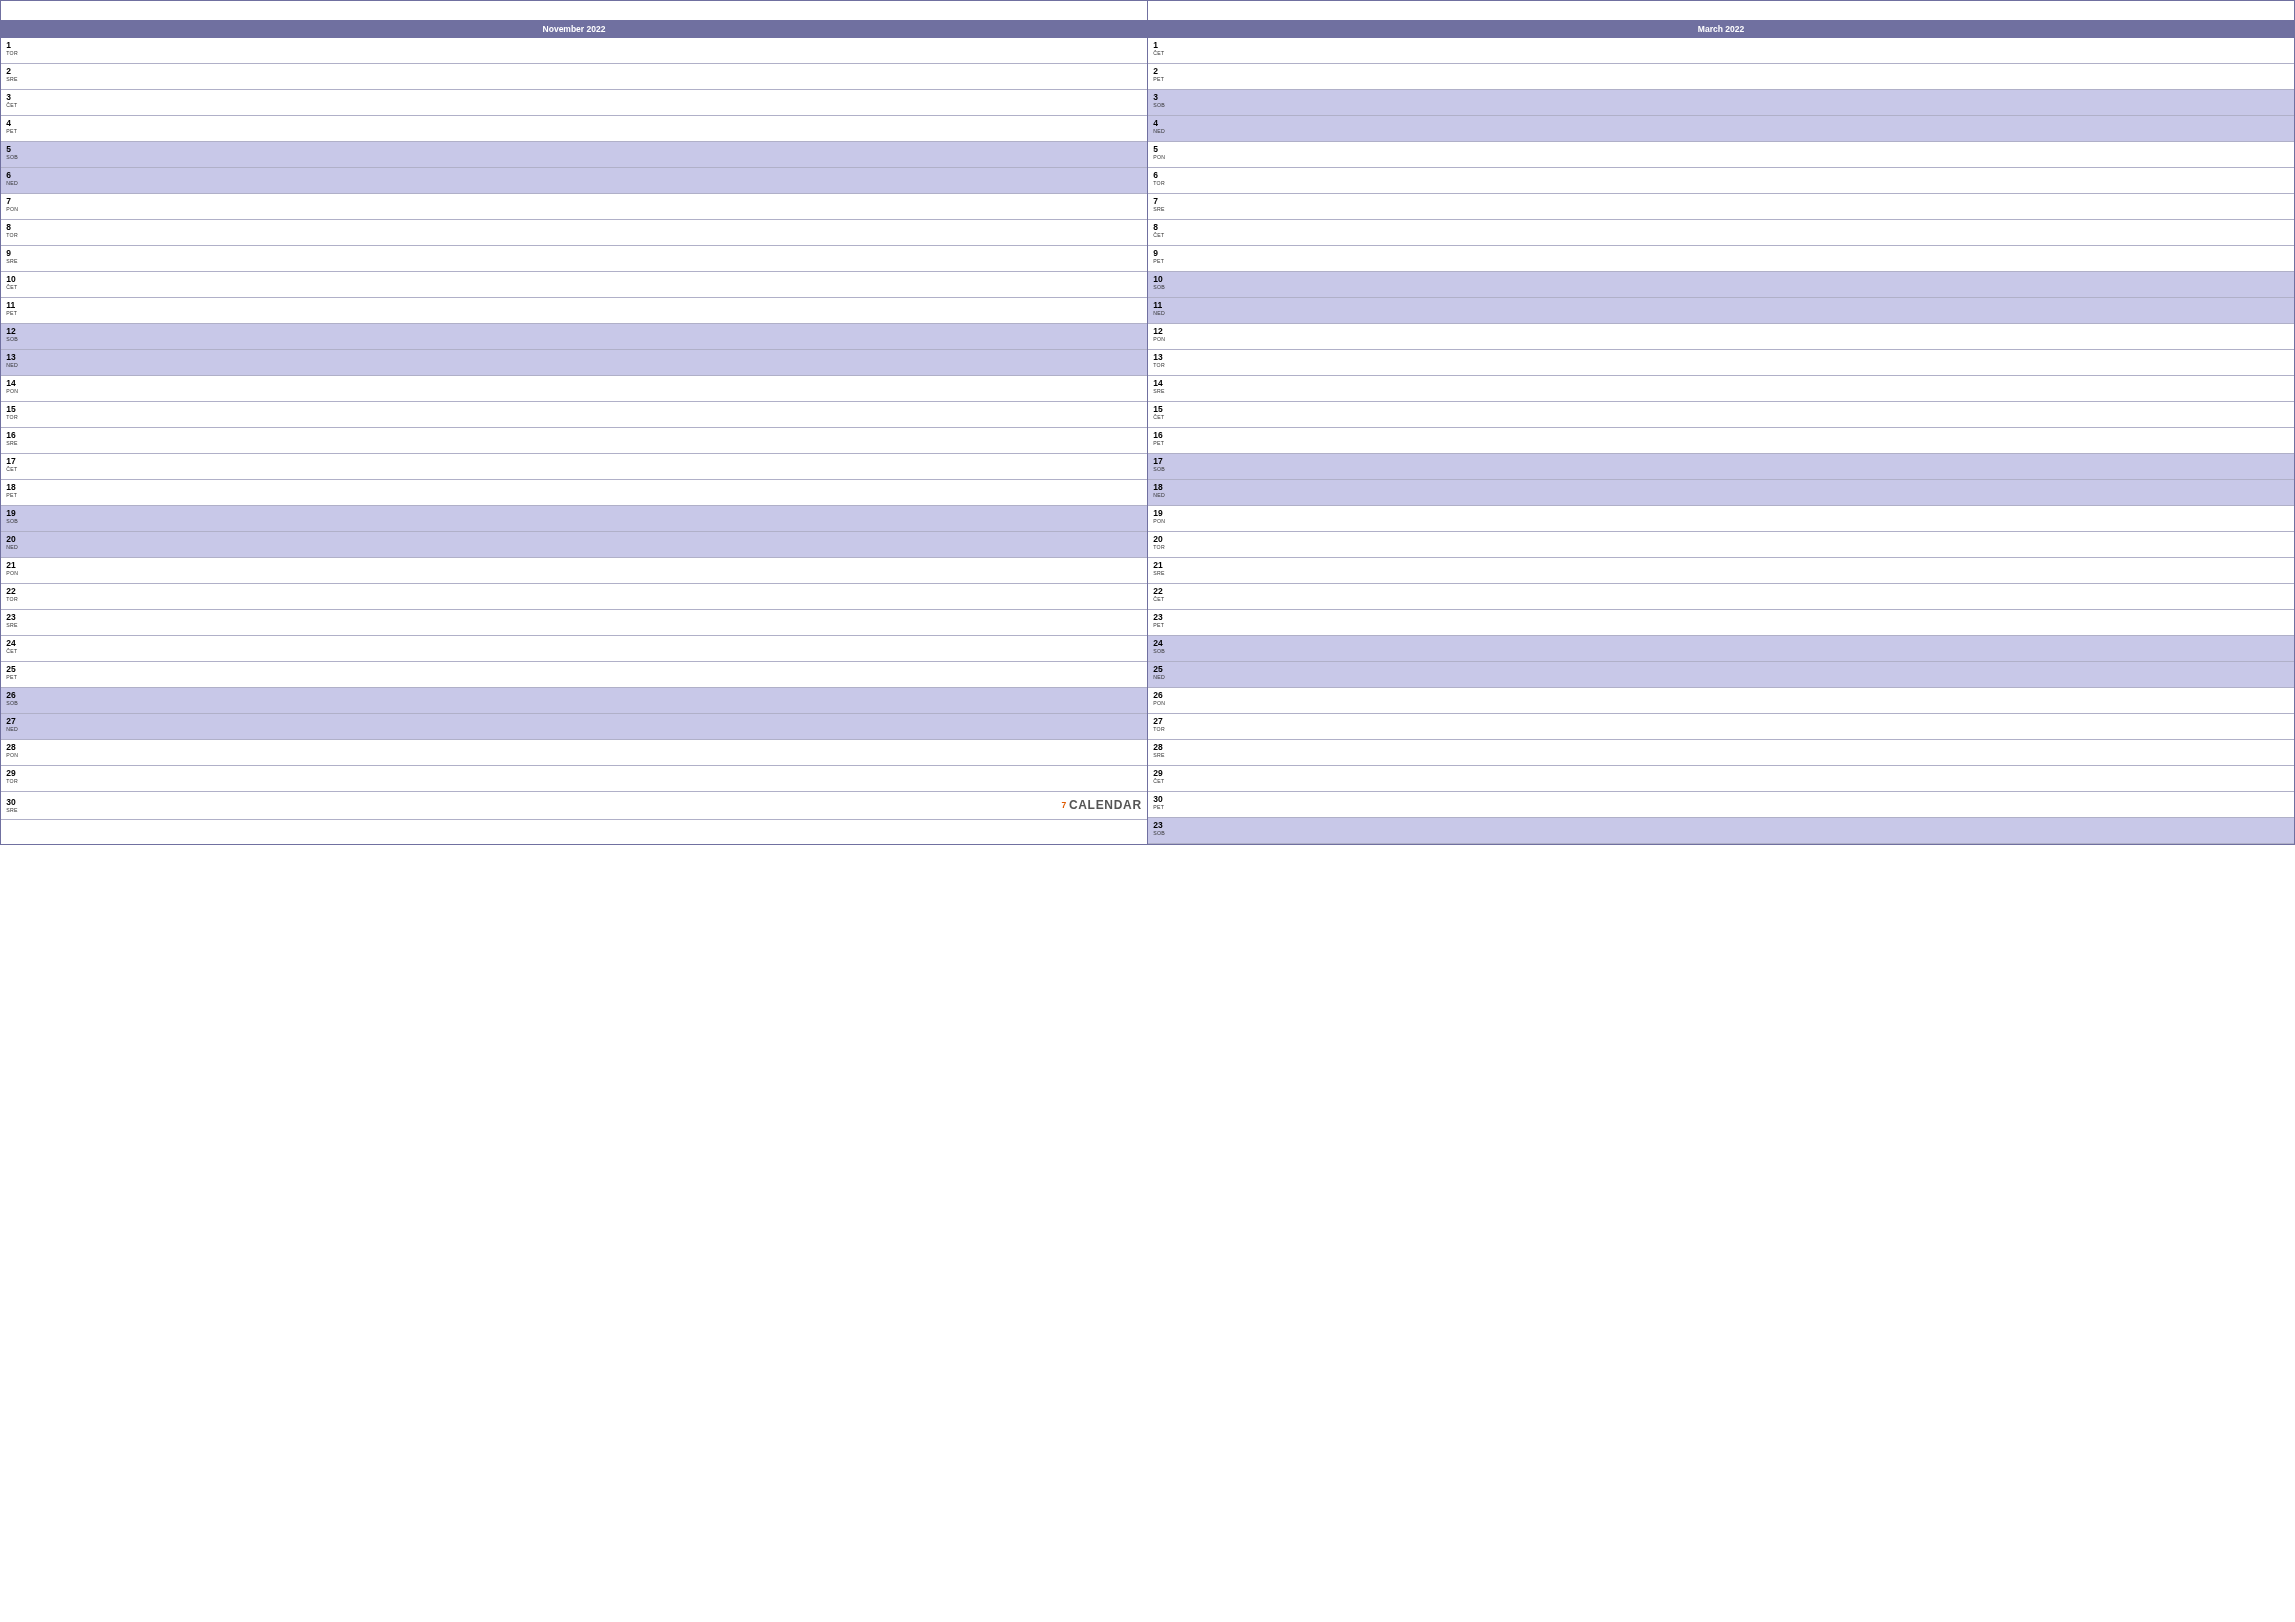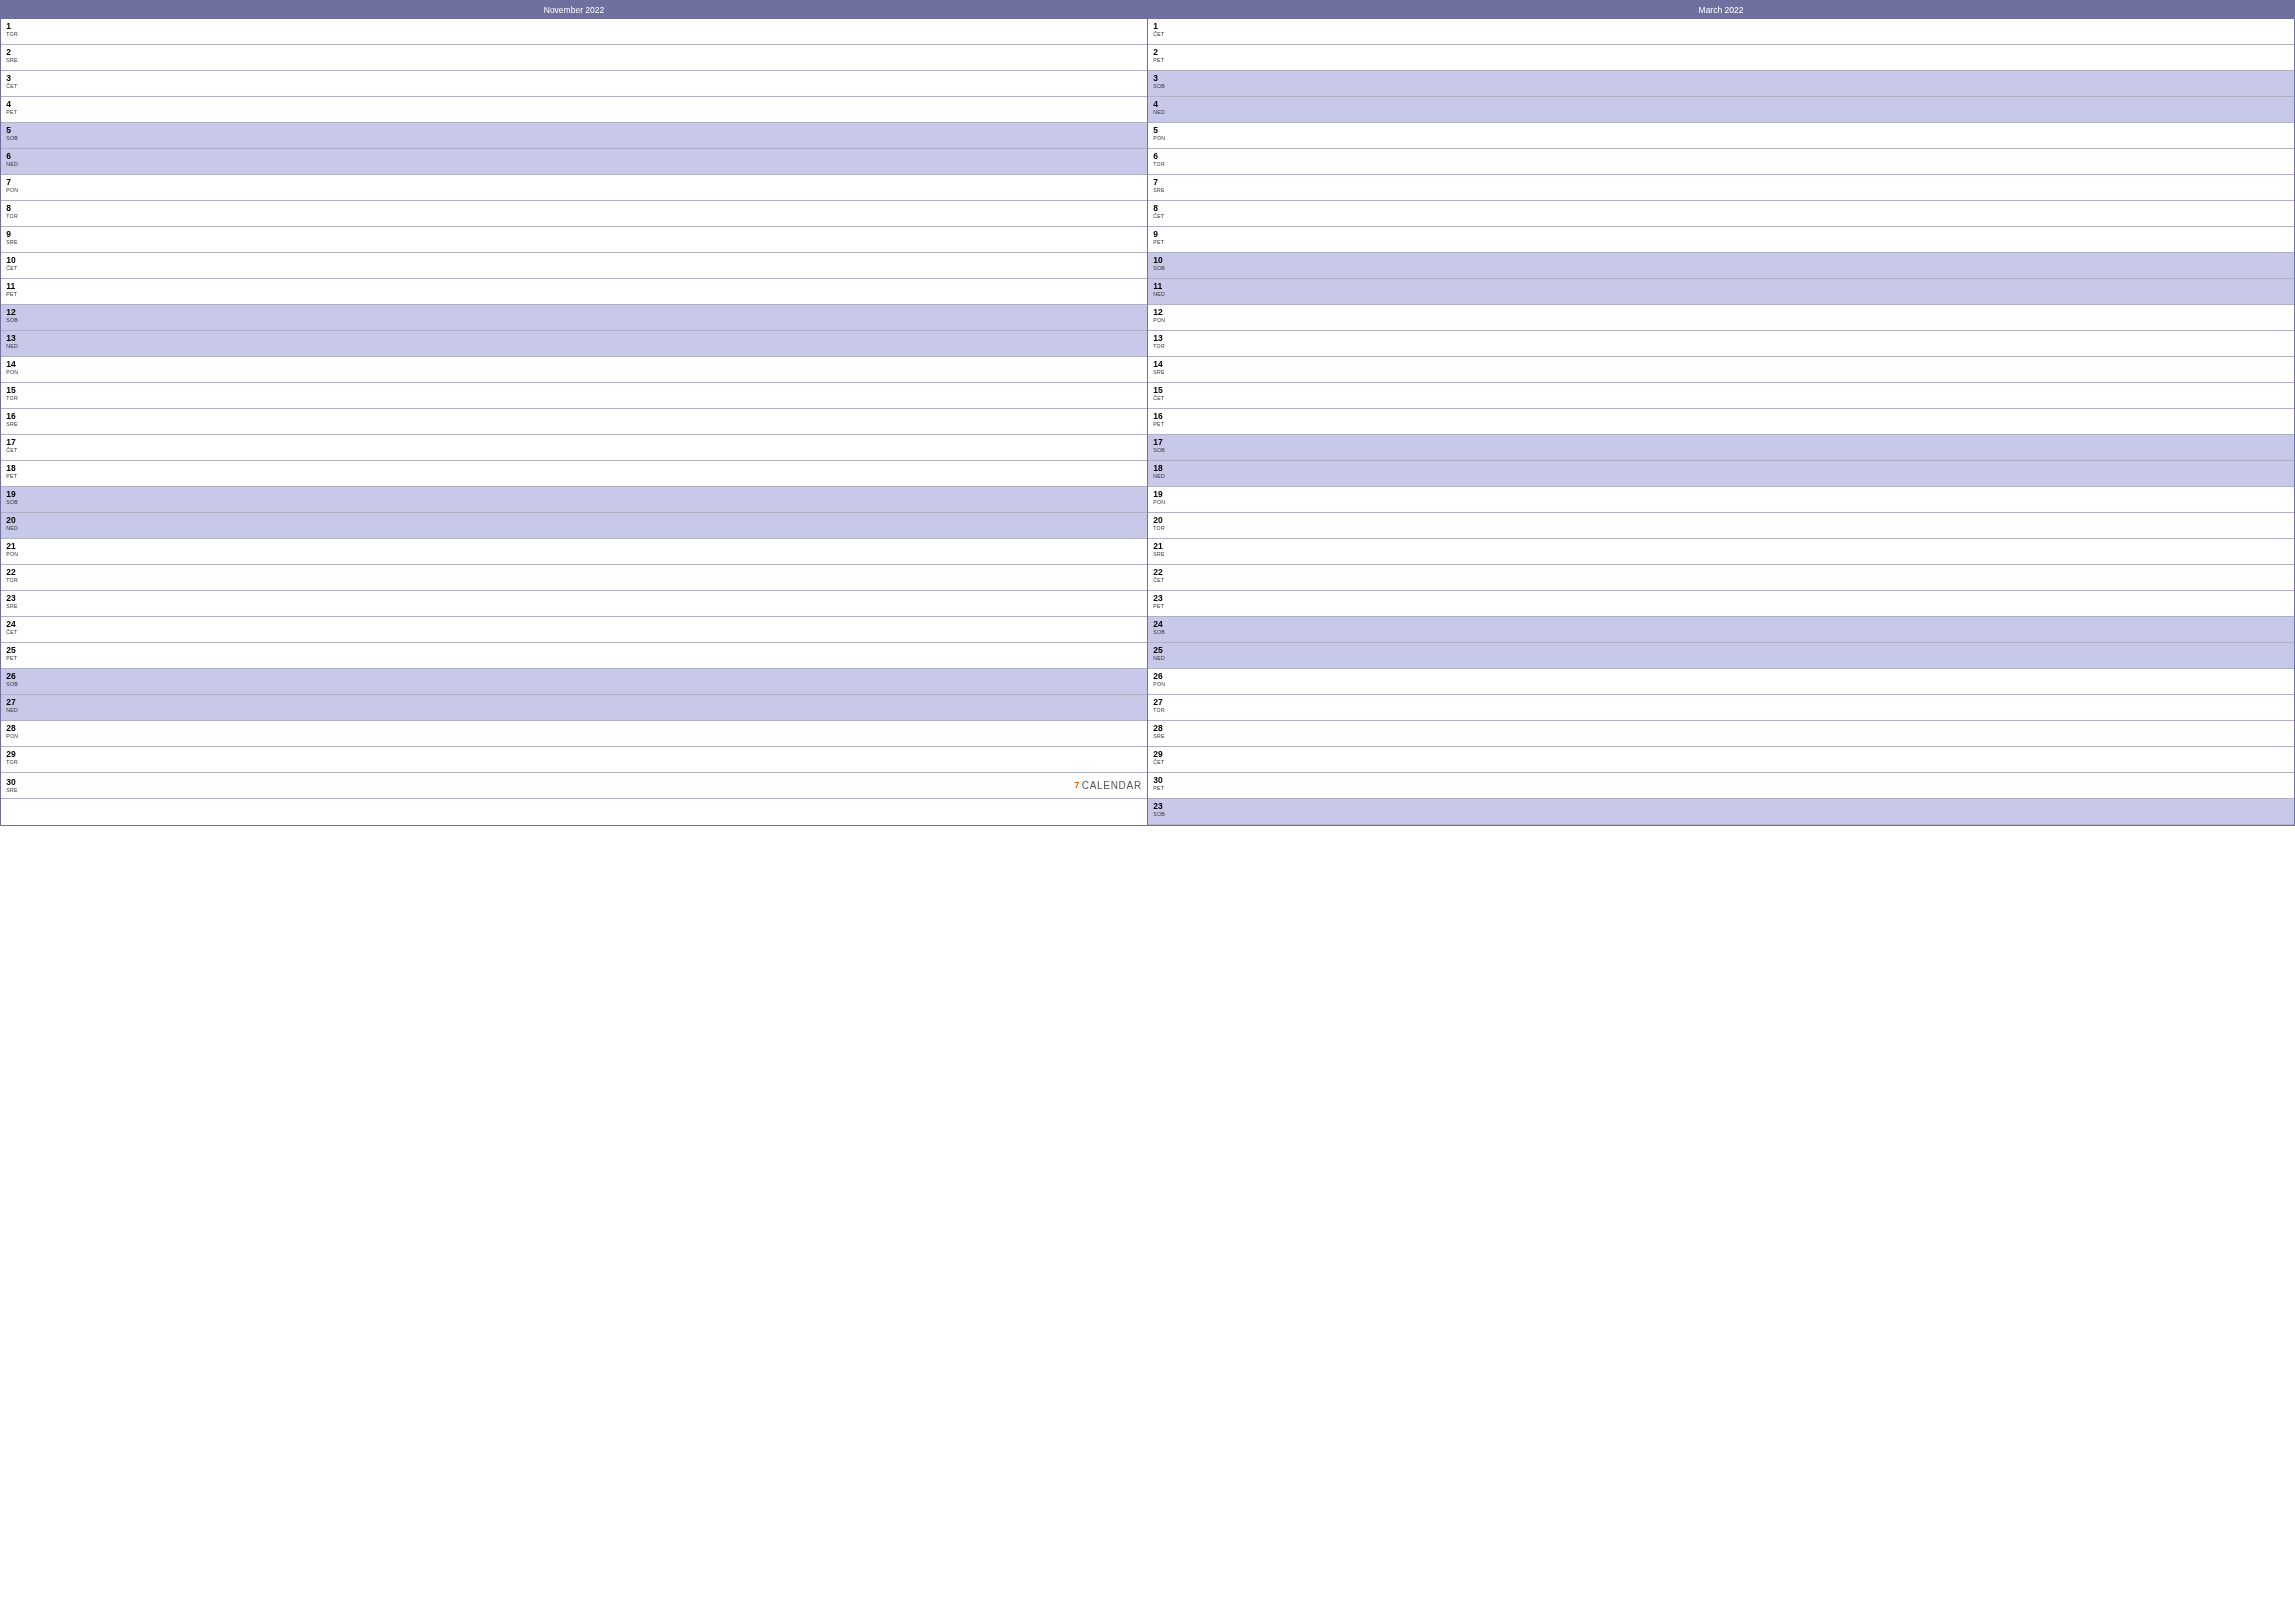--- a/index.html
+++ b/index.html
@@ -19,21 +19,22 @@
     }
     .month-col:last-child {
       border-right: none;
     }
     .month-header {
       background: #7070a0;
       color: #fff;
       text-align: center;
       padding: 3.9px 0;
       font-size: 8.5px;
-      font-weight: normal;
+      font-weight: bold;
+      margin-top: 19px;
     }
     .day-row {
       display: flex;
       align-items: flex-start;
       border-bottom: 0.7px solid #b0b0c8;
       min-height: 26px;
       padding: 2.6px 5.2px;
     }
     .day-row.highlight {
       background: #c8c8e8;
@@ -252,21 +253,21 @@
             <div class="day-name">TOR</div>
           </div>
         </div>
         <div class="day-row" style="justify-content: space-between; align-items: center;">
           <div class="day-info">
             <div class="day-number">30</div>
             <div class="day-name">SRE</div>
           </div>
           <div class="watermark">
             <span class="watermark-logo">7</span>
-            <span style="font-weight: normal; letter-spacing: 0.7px; font-size: 10px;">CALENDAR</span>
+            <span style="font-weight: bold; letter-spacing: 0.7px; font-size: 12px;">CALENDAR</span>
           </div>
         </div>
       </div>
       <div class="month-col">
         <div class="month-header">March 2022</div>
         <div class="day-row">
           <div class="day-info">
             <div class="day-number">1</div>
             <div class="day-name">ČET</div>
           </div>

